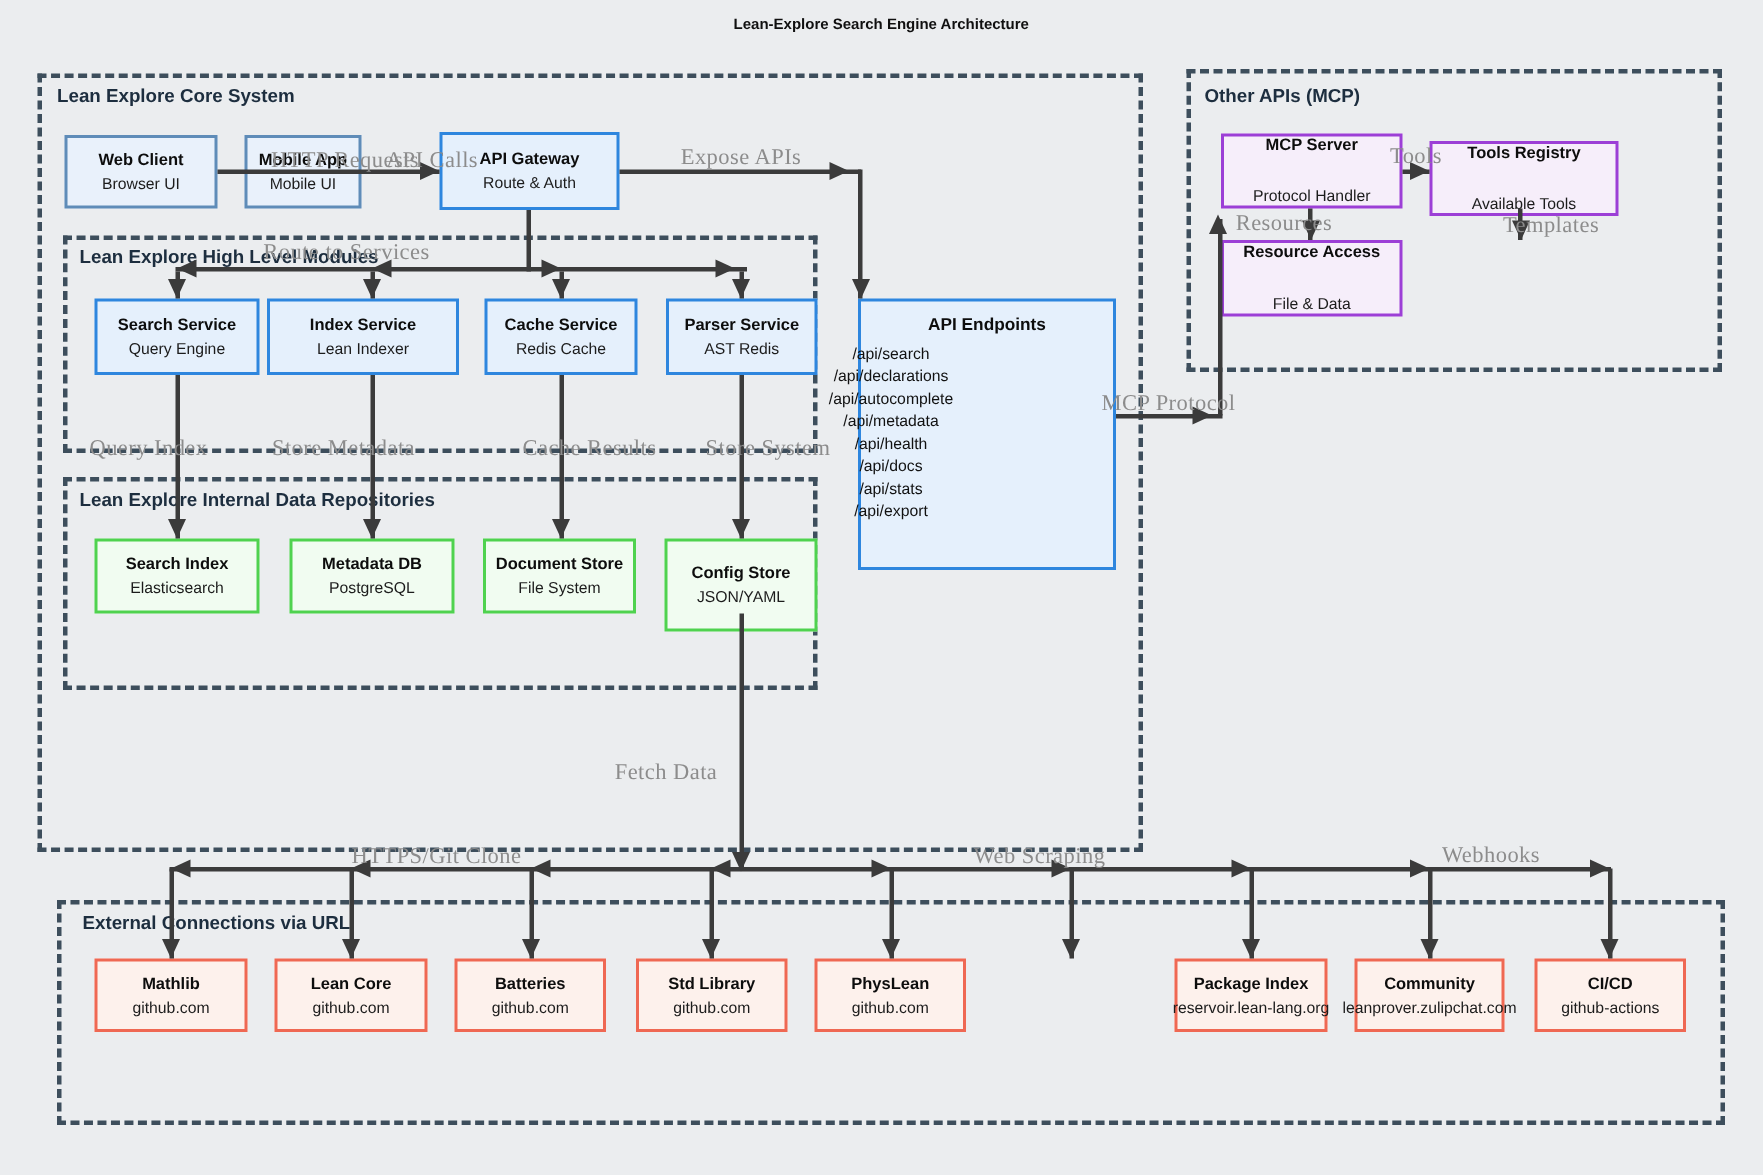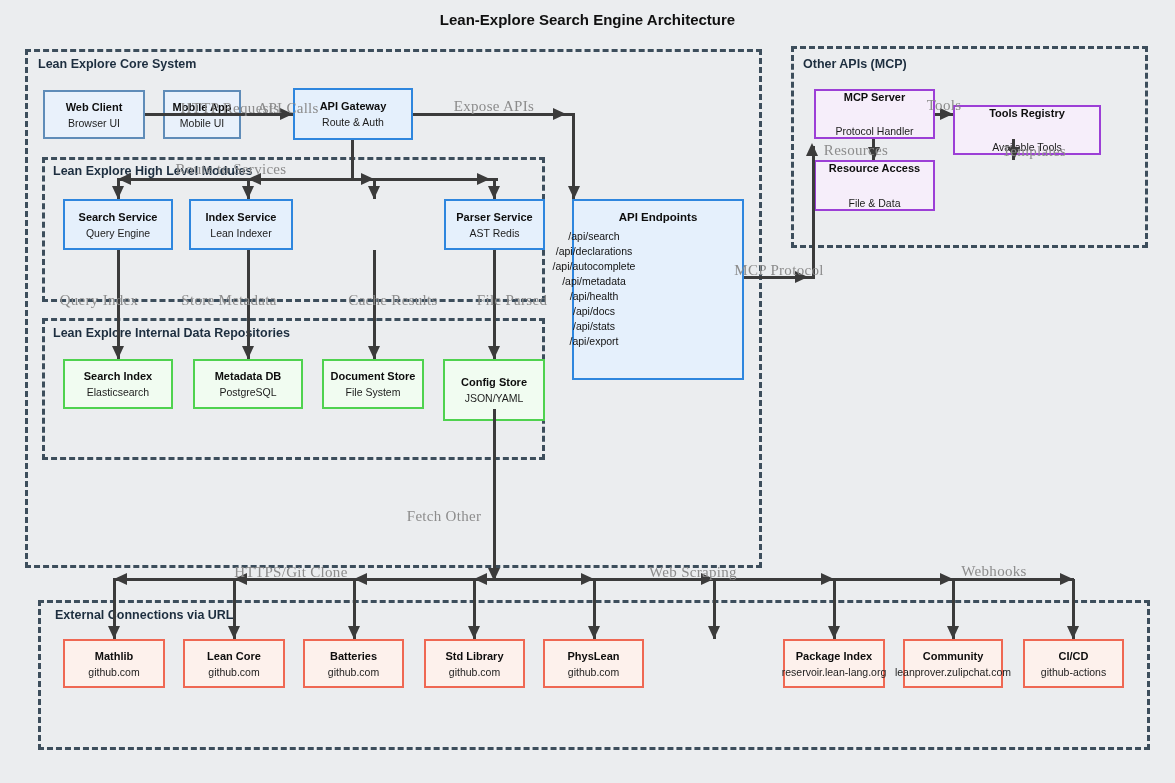--- a/index.html
+++ b/index.html
@@ -1,20 +1,20 @@
 <!DOCTYPE html>
 <html><head>
 <meta charset="utf-8">
 <style>
   html,body{margin:0;padding:0;background:#ebedef;}
   body{width:1175px;height:783px;position:relative;overflow:hidden;
        font-family:"Liberation Sans",sans-serif;}
   .canvas{position:absolute;left:0;top:0;width:1175px;height:783px;}
   .diagram-title{position:absolute;left:0;right:0;top:11px;text-align:center;
-       font-size:15px;font-weight:bold;color:#101010;z-index:2;}
+       font-size:10px;font-weight:bold;color:#101010;z-index:2;}
   .container{position:absolute;border:3px dashed #3d4e5c;z-index:1;box-sizing:border-box;}
   .container-label{position:absolute;font-size:12.5px;font-weight:bold;color:#1d2e3f;
        white-space:nowrap;z-index:2;}
   .node{position:absolute;display:flex;flex-direction:column;align-items:center;
        justify-content:center;z-index:2;box-sizing:border-box;}
   .node .nt{font-weight:bold;font-size:11px;color:#0d0d0d;white-space:nowrap;line-height:13px;}
   .node .ns{font-size:10.5px;color:#1c1c1c;white-space:nowrap;margin-top:3px;line-height:12px;}
   .c-steel{background:#e9f1fb;border:2px solid #5f8cb8;}
   .c-blue{background:#e5f0fc;border:2px solid #2e86de;}
   .c-green{background:#f1fcf1;border:2px solid #4fd24f;}
@@ -66,23 +66,27 @@
   </div>
   <div class="node c-blue" style="left:293px;top:88px;width:120px;height:52px">
     <div class="nt">API Gateway</div>
     <div class="ns">Route &amp; Auth</div>
   </div>
 
   <div class="node c-blue" style="left:63px;top:199px;width:110px;height:51px">
     <div class="nt">Search Service</div>
     <div class="ns">Query Engine</div>
   </div>
-  <div class="node c-blue" style="left:189px;top:199px;width:104px;height:51px">
+  <div class="node c-blue" style="left:178px;top:199px;width:128px;height:51px">
     <div class="nt">Index Service</div>
     <div class="ns">Lean Indexer</div>
+  </div>
+  <div class="node c-blue" style="left:323px;top:199px;width:102px;height:51px">
+    <div class="nt">Cache Service</div>
+    <div class="ns">Redis Cache</div>
   </div>
   <div class="node c-blue" style="left:444px;top:199px;width:101px;height:51px">
     <div class="nt">Parser Service</div>
     <div class="ns">AST Redis</div>
   </div>
 
   <div class="node c-blue endpoints-node" style="left:572px;top:199px;width:172px;height:181px">
     <div class="nt">API Endpoints</div>
   </div>
   <div class="ep-list">
@@ -110,21 +114,21 @@
   </div>
   <div class="node c-green" style="left:443px;top:359px;width:102px;height:62px">
     <div class="nt">Config Store</div>
     <div class="ns">JSON/YAML</div>
   </div>
 
   <div class="node c-purple" style="left:814px;top:89px;width:121px;height:50px">
     <div class="nt">MCP Server</div>
     <div class="ns">Protocol Handler</div>
   </div>
-  <div class="node c-purple" style="left:953px;top:105px;width:148px;height:50px">
+  <div class="node c-purple" style="left:953px;top:94px;width:126px;height:50px">
     <div class="nt">Tools Registry</div>
     <div class="ns">Available Tools</div>
   </div>
   <div class="node c-purple" style="left:814px;top:160px;width:121px;height:51px">
     <div class="nt">Resource Access</div>
     <div class="ns">File &amp; Data</div>
   </div>
 
   <div class="node c-red" style="left:63px;top:639px;width:102px;height:49px">
     <div class="nt">Mathlib</div>
@@ -235,22 +239,22 @@
   <div class="vl" style="left:1012px;top:139px;height:21px"></div>
   <div class="ah d" style="left:1008px;top:147px"></div>
 
   <div class="elabel" style="left:230px;top:108px">HTTP Requests</div>
   <div class="elabel" style="left:288px;top:108px">API Calls</div>
   <div class="elabel" style="left:494px;top:106px">Expose APIs</div>
   <div class="elabel" style="left:231px;top:169px">Route to Services</div>
   <div class="elabel" style="left:99px;top:300px">Query Index</div>
   <div class="elabel" style="left:229px;top:300px">Store Metadata</div>
   <div class="elabel" style="left:393px;top:300px">Cache Results</div>
-  <div class="elabel" style="left:512px;top:300px">File Parsed</div>
-  <div class="elabel" style="left:444px;top:516px">Fetch Other</div>
+  <div class="elabel" style="left:512px;top:300px">Store System</div>
+  <div class="elabel" style="left:444px;top:516px">Fetch Data</div>
   <div class="elabel" style="left:291px;top:572px">HTTPS/Git Clone</div>
   <div class="elabel" style="left:693px;top:572px">Web Scraping</div>
   <div class="elabel" style="left:994px;top:571px">Webhooks</div>
   <div class="elabel" style="left:779px;top:270px">MCP Protocol</div>
   <div class="elabel" style="left:944px;top:105px">Tools</div>
   <div class="elabel" style="left:856px;top:150px">Resources</div>
   <div class="elabel" style="left:1034px;top:151px">Templates</div>
 
 </div>
 

